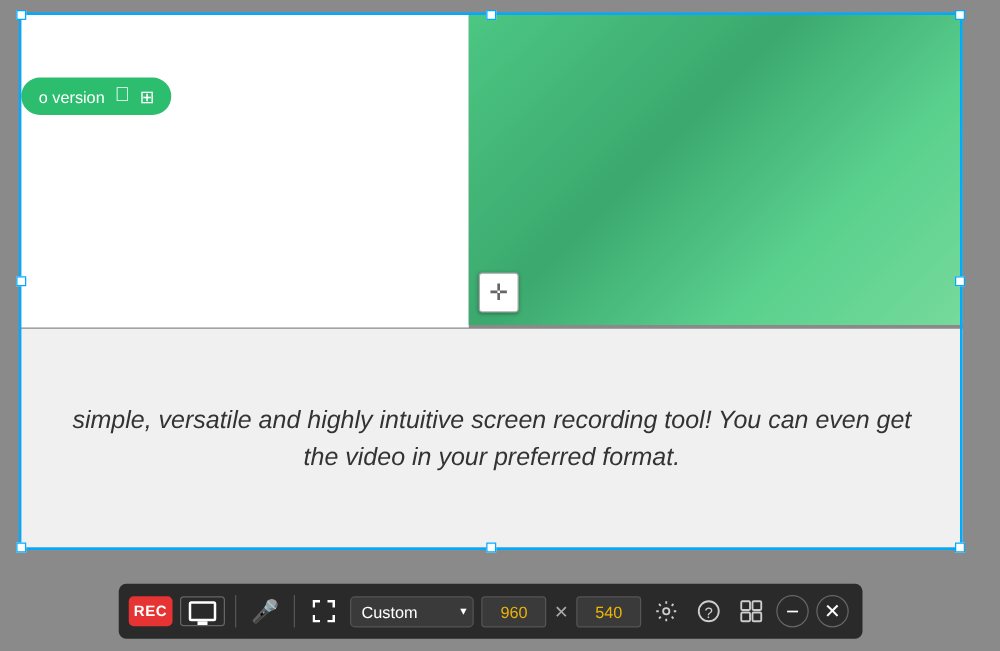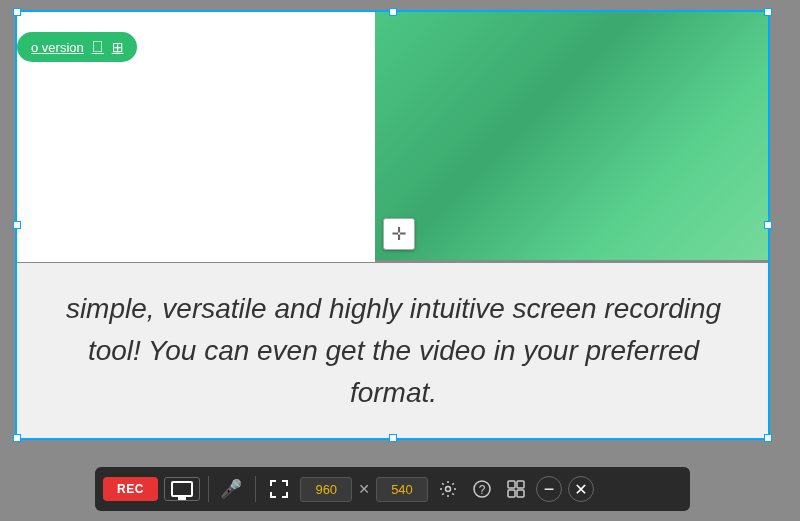--- a/index.html
+++ b/index.html
@@ -57,32 +57,31 @@
       top: 12px;
       left: 17px;
       width: 358px;
       height: 250px;
       background: white;
     }
 
     
     .version-badge {
       position: absolute;
-      top: 32px;
+      top: 62px;
       left: 17px;
       background: #2dbd6e;
       border-radius: 20px;
       padding: 6px 14px;
       display: flex;
       align-items: center;
       gap: 8px;
       color: white;
       font-size: 13px;
       font-weight: 500;
-      text-decoration: underline;
     }
     .apple-icon {
       font-size: 16px;
       color: white;
     }
     .windows-icon {
       font-size: 14px;
       color: white;
     }
 
@@ -128,21 +127,21 @@
       left: 17px;
       width: 753px;
       height: 175px;
       background: #f0f0f0;
       display: flex;
       align-items: center;
       justify-content: center;
       padding: 20px 40px;
     }
     .text-area p {
-      font-size: 28px;
+      font-size: 20px;
       font-style: italic;
       color: #333;
       text-align: center;
       line-height: 1.5;
     }
 
     
     .toolbar {
       position: absolute;
       bottom: 10px;
@@ -155,21 +154,21 @@
       align-items: center;
       padding: 0 8px;
       gap: 6px;
     }
 
     .rec-btn {
       background: #e63333;
       color: white;
       border: none;
       border-radius: 4px;
-      padding: 5px 14px;
+      padding: 5px 4px;
       font-size: 12px;
       font-weight: bold;
       cursor: pointer;
       letter-spacing: 0.5px;
     }
 
     .toolbar-divider {
       width: 1px;
       height: 26px;
       background: #555;
@@ -366,20 +365,29 @@
 
   <button class="expand-btn">
     <svg width="18" height="18" viewBox="0 0 18 18" fill="none" stroke="white" stroke-width="2">
       <polyline points="1,6 1,1 6,1"></polyline>
       <polyline points="12,1 17,1 17,6"></polyline>
       <polyline points="17,12 17,17 12,17"></polyline>
       <polyline points="6,17 1,17 1,12"></polyline>
     </svg>
   </button>
 
+  <div class="dropdown-wrapper">
+    <select class="dropdown-select">
+      <option>Custom</option>
+      <option>1920x1080</option>
+      <option>1280x720</option>
+      <option>960x540</option>
+      <option>640x480</option>
+    </select>
+  </div>
 
   <input class="dimension-input" type="text" value="960" style="">
   <span class="dim-separator">✕</span>
   <input class="dimension-input" type="text" value="540" style="">
 
   <button class="icon-btn">
     <svg width="20" height="20" viewBox="0 0 20 20" fill="none" stroke="#ccc" stroke-width="1.5">
       <circle cx="10" cy="10" r="2.5"></circle>
       <path d="M10 2v2M10 16v2M2 10h2M16 10h2M4.22 4.22l1.42 1.42M14.36 14.36l1.42 1.42M4.22 15.78l1.42-1.42M14.36 5.64l1.42-1.42"></path>
     </svg>

